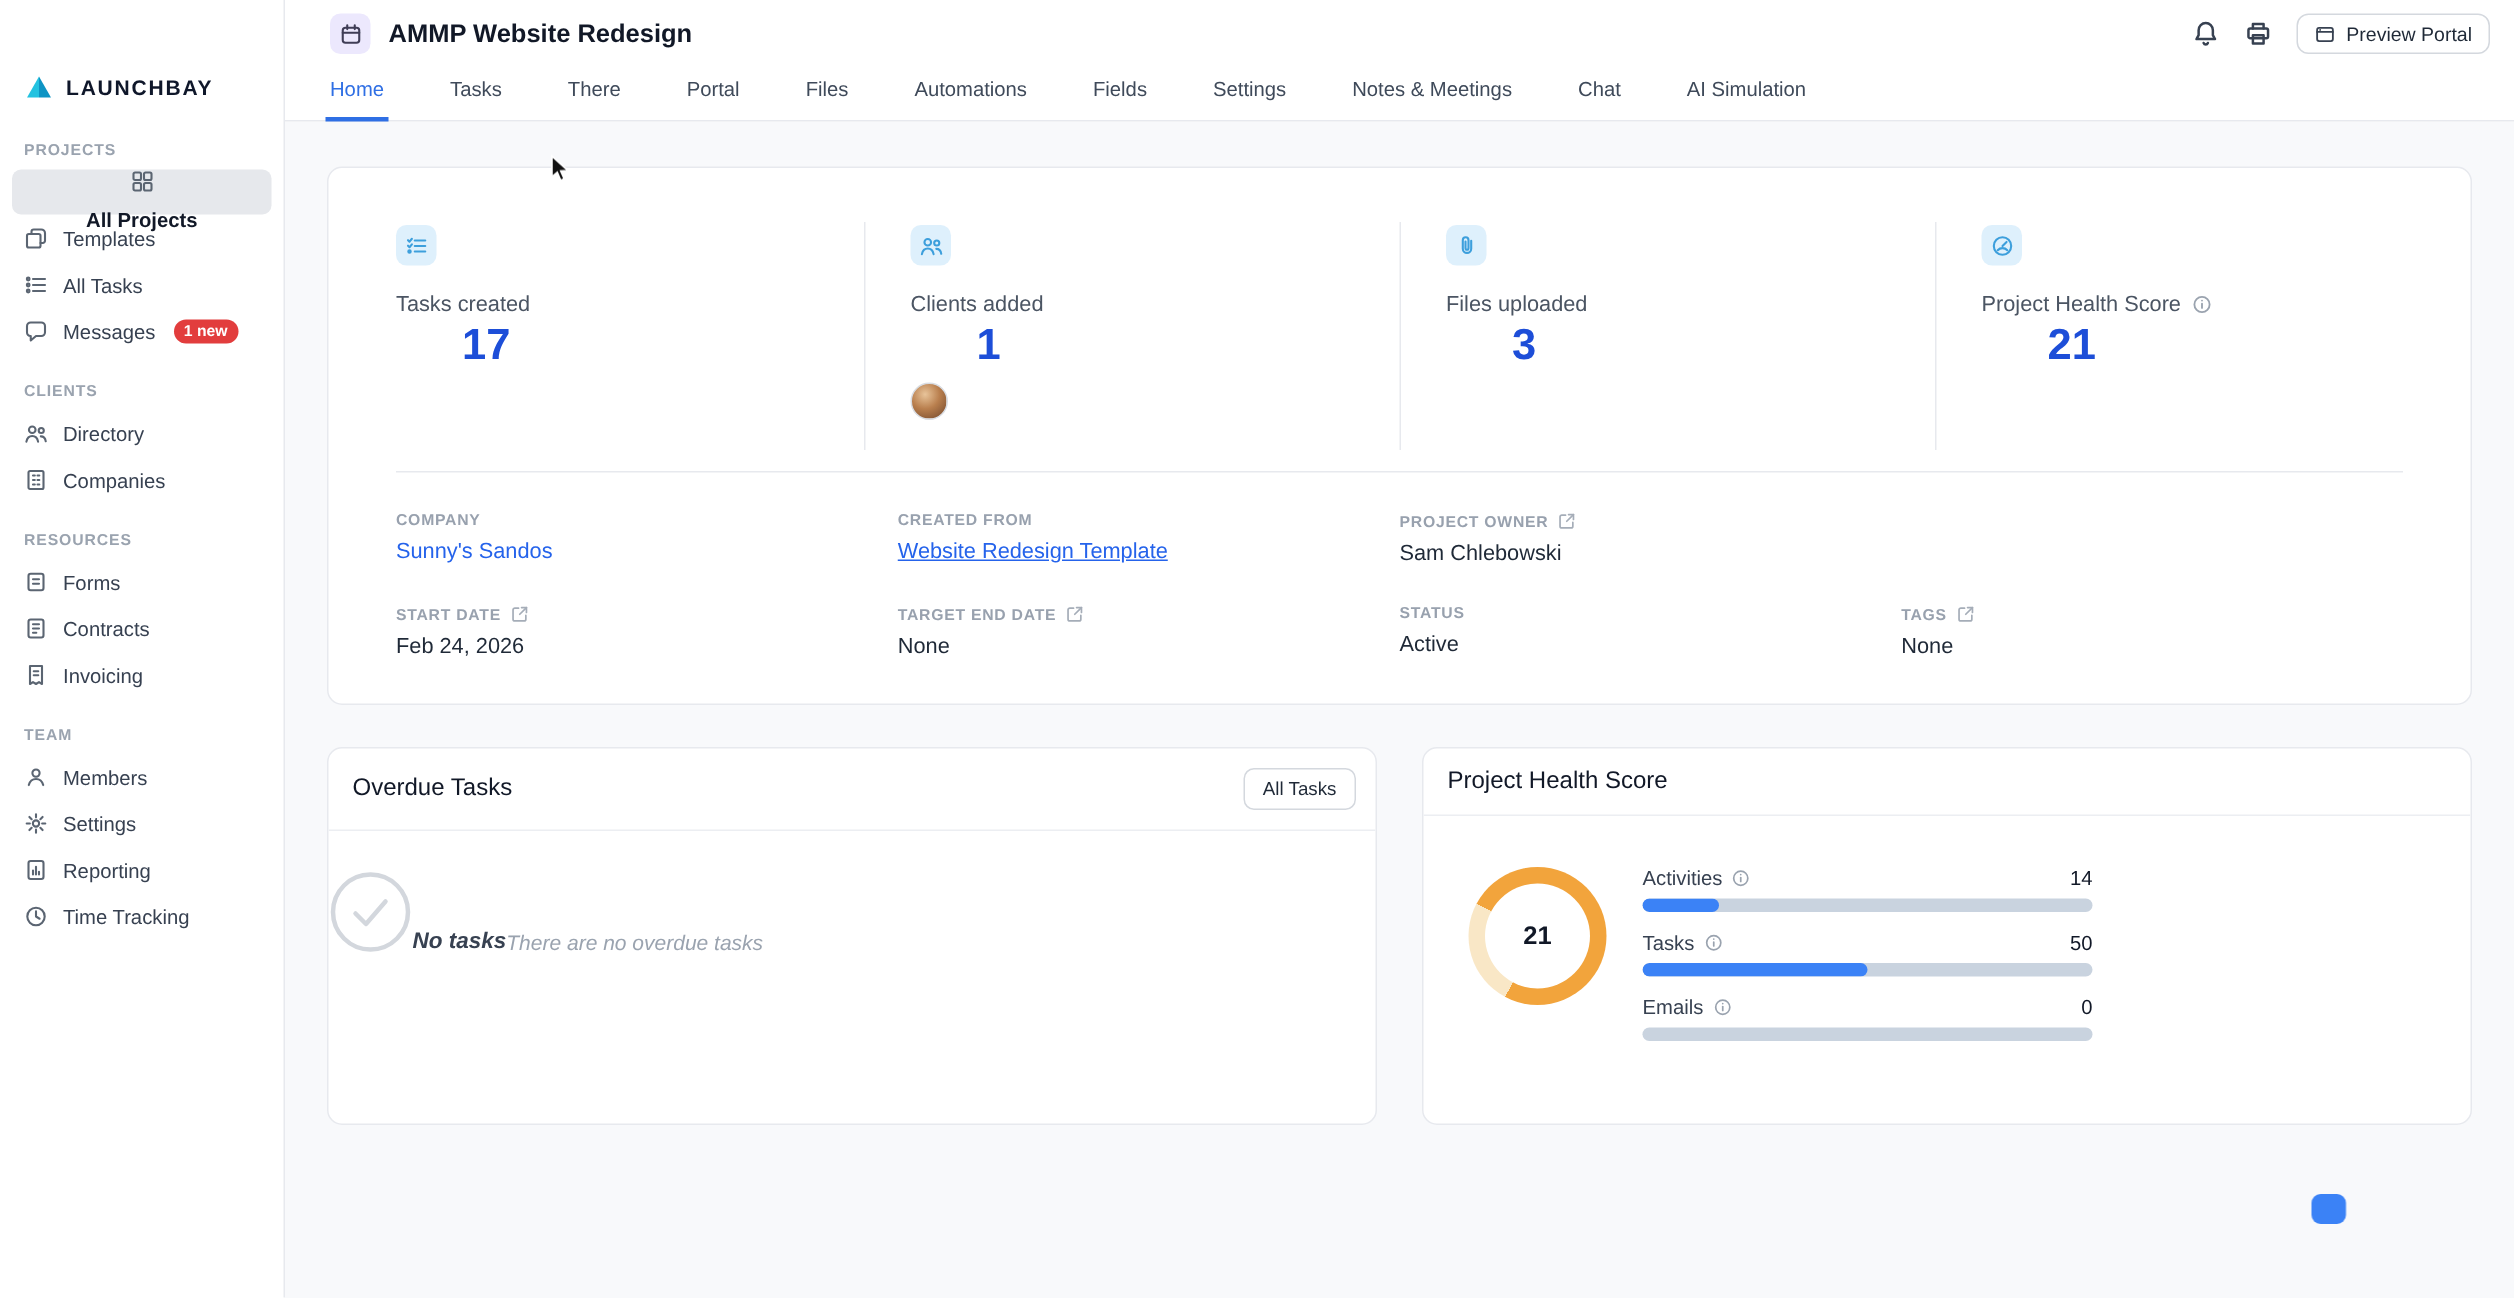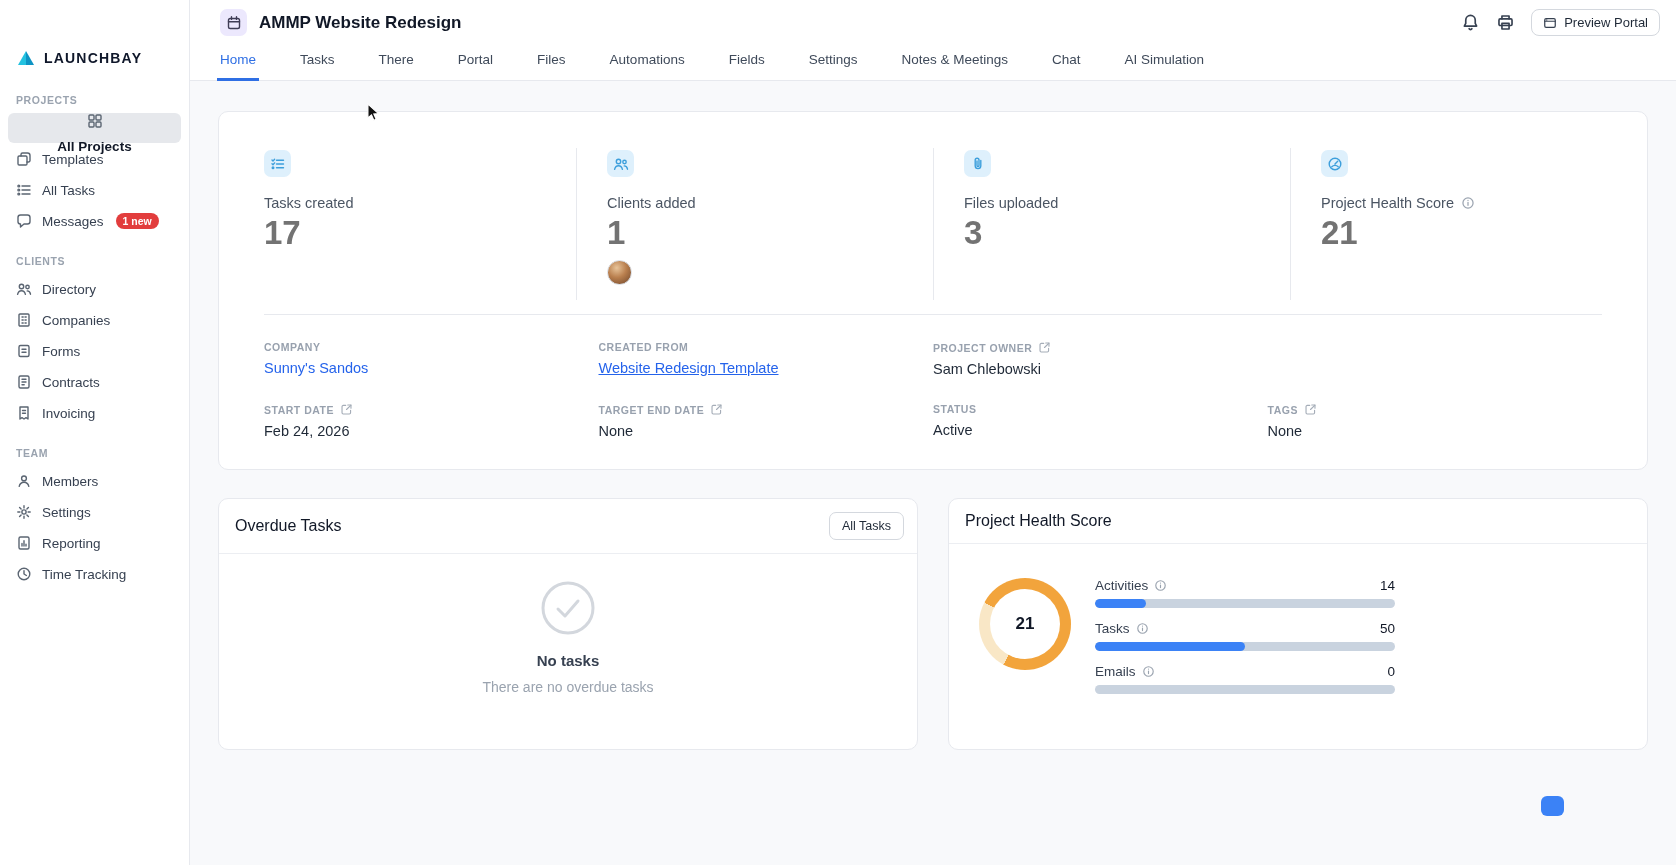--- a/index.html
+++ b/index.html
@@ -36,39 +36,39 @@
   .card { background:#fff; border:1px solid #e7e9ee; border-radius:10px; }
   .card-header { padding:16px 16px 16px 16px; font-size:16px; font-weight:500; border-bottom:1px solid #eceef2; display:flex; align-items:center; }
 
   
   .stats { display:grid; grid-template-columns:1fr 1fr 1fr 1fr; padding:36px 0 0 0; }
   .stat { padding:2px 20px 0 45px; min-height:152px; }
   .stat + .stat { border-left:1px solid #e7e9ee; padding-left:30px; }
   .stat-top { display:flex; align-items:flex-start; gap:14px;flex-direction:column; }
   .stat-iconbox { width:27px; height:27px; border-radius:7px; background:#def0fc; color:#3d9fdc; display:flex; align-items:center; justify-content:center; flex:none; }
   .stat-label { font-size:14.5px; color:#4b5563; display:flex; align-items:center; gap:7px; padding-top:4px; }
-  .stat-value { font-size:33px; font-weight:700; color:#737373; margin-top:3px; }
+  .stat-value { font-size:29px; font-weight:700; color:#1d4ed8; margin-top:3px;margin-left:44px; }
   .info-ic { width:14px; height:14px; color:#9aa3af; cursor:pointer; }
   .avatar { width:25px; height:25px; border-radius:50%; margin-top:8px; background:radial-gradient(circle at 38% 30%, #e8c49a 0%, #b97f4e 45%, #6e452a 100%); border:1px solid #d9dde3; cursor:pointer; }
 
   .ov-divider { border:none; border-top:1px solid #e7e9ee; margin:14px 45px 0 45px; }
 
   .meta { display:grid; grid-template-columns:1fr 1fr 1fr 1fr; row-gap:26px; padding:26px 45px 30px 45px; }
   .meta-label { font-size:10.5px; font-weight:700; letter-spacing:.5px; color:#98a1ae; display:flex; align-items:center; gap:6px; }
   .meta-value { font-size:14.5px; color:#1f2937; margin-top:7px; }
   .link-blue { color:#2563eb; text-decoration:none; cursor:pointer; }
   .link-underline { text-decoration:underline; }
   .ext-ic { width:13px; height:13px; color:#a5adb8; cursor:pointer; }
 
   
   .bottom-row { display:flex; gap:30px; margin-top:28px; }
   .bottom-row .card { flex:1; height:252px; overflow:hidden; }
   .oh-header { padding:13px 13px 13px 16px; font-size:16px; font-weight:500; border-bottom:1px solid #eceef2; display:flex; align-items:center; justify-content:space-between; }
   .small-btn { border:1px solid #d4d8de; background:#fff; border-radius:7px; padding:6px 12px; font-size:12.5px; color:#1f2937; cursor:pointer; font-family:inherit; }
-  .empty { display:flex; flex-direction:column; align-items:center; padding-top:26px; }
+  .empty { display:flex; flex-direction:row; align-items:flex-end; padding-top:26px;font-style:italic; }
   .empty-ic { width:56px; height:56px; color:#d3d7dd; }
   .empty-title { font-size:15px; font-weight:600; color:#374151; margin-top:16px; }
   .empty-sub { font-size:14px; color:#9aa3af; margin-top:10px; }
 
   .health-body { display:flex; align-items:flex-start; gap:24px; padding:34px 0 0 30px; }
   .donut { position:relative; width:92px; height:92px; border-radius:50%;
            background:conic-gradient(#f2a43c 0deg 208deg, #f9e7c6 208deg 298deg, #f2a43c 298deg 360deg); flex:none; }
   .donut-hole { position:absolute; inset:11px; background:#fff; border-radius:50%; display:flex; align-items:center; justify-content:center; font-size:17px; font-weight:600; color:#111827; }
   .h-rows { width:300px; }
   .h-row { margin-bottom:13px; }
@@ -149,20 +149,21 @@
   <div class="s-item">
     <span class="icn">
         <svg class="ic" viewBox="0 0 16 16" width="16" height="16">
           <rect x="3" y="2" width="10" height="12" rx="1"></rect>
           <path d="M6 5h1.2M9 5h1.2M6 8h1.2M9 8h1.2M6 11h1.2M9 11h1.2"></path>
         </svg>
       </span>
     <span>Companies</span>
   </div>
 
+  <div class="sec-title">RESOURCES</div>
   <div class="s-item">
     <span class="icn">
         <svg class="ic" viewBox="0 0 16 16" width="16" height="16">
           <rect x="3" y="2.5" width="10" height="11" rx="1.5"></rect>
           <path d="M6 6.2h4M6 9.2h4"></path>
         </svg>
       </span>
     <span>Forms</span>
   </div>
   <div class="s-item">

